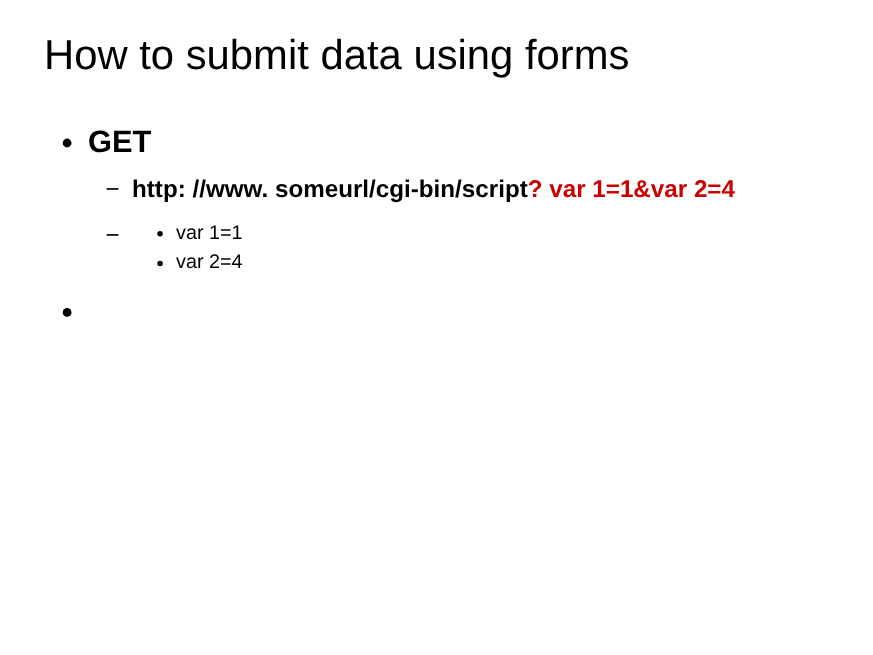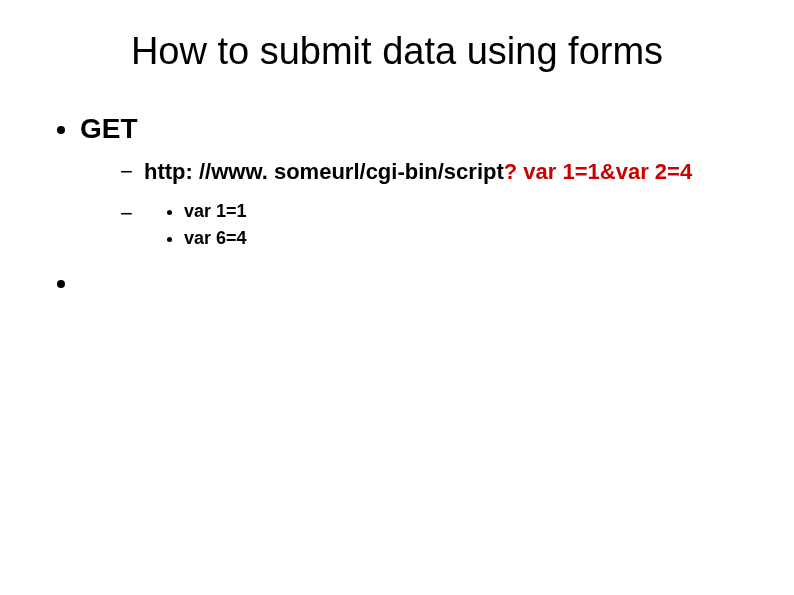--- a/index.html
+++ b/index.html
@@ -12,54 +12,52 @@
     color: #000;
     overflow: hidden;
   }
   .slide {
     padding: 30px 40px 20px 40px;
     box-sizing: border-box;
   }
   .title {
     font-size: 38px;
     font-weight: 400;
-    text-align: center;
+    text-align: left;
     margin: 0 0 40px 0;
   }
   ul.lvl1 {
     list-style: disc;
     padding-left: 40px;
     margin: 0;
   }
   ul.lvl1 > li {
     font-size: 28px;
     margin-bottom: 18px;
   }
   ul.lvl2 {
     list-style: none;
     padding-left: 40px;
     margin-top: 14px;
   }
   ul.lvl2 > li {
     font-size: 22px;
     margin-bottom: 16px;
     position: relative;
-    margin-left: 24px;
   }
   ul.lvl2 > li::before {
     content: "−";
     position: absolute;
     left: -24px;
     top: 0;
   }
   ul.lvl3 {
     list-style: disc;
     padding-left: 40px;
     margin-top: 12px;
-    font-weight: bold;
   }
   ul.lvl3 > li {
     font-size: 18px;
     margin-bottom: 6px;
   }
   .b { font-weight: bold; }
   .red { color: #cc0000; font-weight: bold; }
 </style>
 </head>
 <body>
@@ -71,21 +69,21 @@
 
     <li>
       <span class="b">GET</span>
       <ul class="lvl2">
         <li>
           <span class="b">http: //www. someurl/cgi-bin/script</span><span class="red">? var 1=1&amp;var 2=4</span>
         </li>
         <li>
           <ul class="lvl3">
             <li>var 1=1</li>
-            <li>var 6=4</li>
+            <li>var 2=4</li>
           </ul>
         </li>
       </ul>
     </li>
 
     <li>
     </li>
 
   </ul>
 </div>

